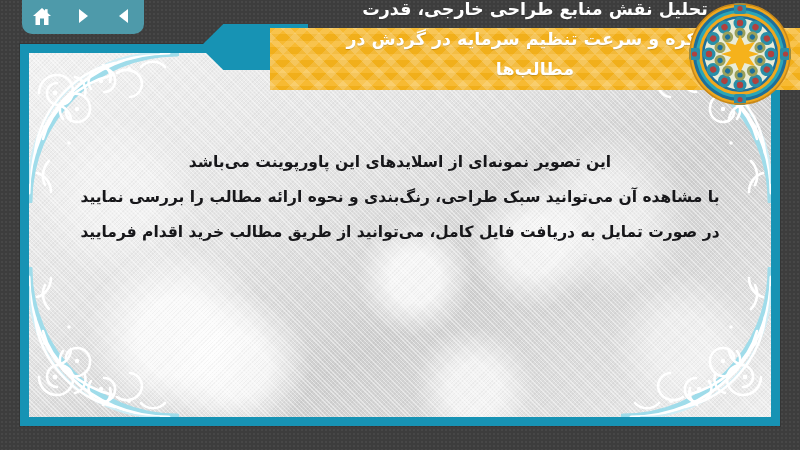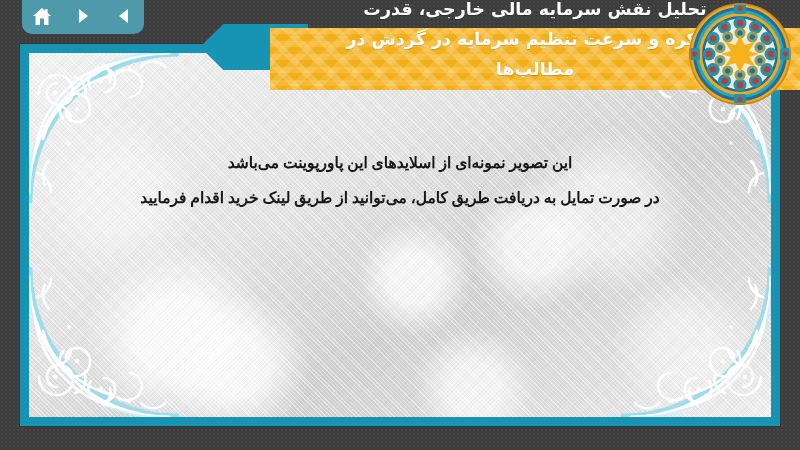--- a/index.html
+++ b/index.html
@@ -97,36 +97,36 @@
   .corner{position:absolute;width:150px;height:150px;pointer-events:none;z-index:6;}
   .c-tl{left:0;top:0;}
   .c-tr{right:0;top:0;transform:scaleX(-1);}
   .c-bl{left:0;bottom:0;transform:scaleY(-1);}
   .c-br{right:0;bottom:0;transform:scale(-1,-1);}
 
   
   .body-text{
     position:absolute;left:40px;right:40px;top:92px;
     text-align:center;direction:rtl;z-index:8;
-    color:#17171a;font-size:15.5px;line-height:35px;font-weight:600;font-family:Liberation Serif, serif;
+    color:#17171a;font-size:15.5px;line-height:35px;font-weight:600;
   }
   .body-text p{margin:0;white-space:nowrap;}
 </style>
 </head>
 <body>
 
 <div id="stage">
 
   <div class="backdrop"></div>
 
   <div class="banner-wrap">
     <div class="banner-tab"></div>
     <div class="banner-tab2"></div>
     <div class="banner-yellow"></div>
-    <div class="title-text"><span>تحلیل نقش سرمایه مالی خارجی، قدرت</span>
+    <div class="title-text"><span>تحلیل نقش منابع طراحی خارجی، قدرت</span>
 <span>مذاکره و سرعت تنظیم سرمایه در گردش در</span>
 <span>مطالب‌ها</span></div>
   </div>
 
   <div class="medallion">
     <svg viewBox="0 0 104 104" width="104" height="104">
       <defs>
         <g id="petal">
           <path d="M52 16 c5 0 9 4 9 9 c0 5 -4 9 -9 9 c-5 0 -9 -4 -9 -9 c0 -5 4 -9 9 -9z"></path>
         </g>
@@ -309,21 +309,22 @@
             <circle cx="72" cy="28" r="2.2"></circle>
               <circle cx="100" cy="16" r="2"></circle>
             <circle cx="16" cy="74" r="2"></circle>
               <circle cx="40" cy="90" r="1.8"></circle>
           </g>
         </svg>
       </div>
 
       <div class="body-text">
         <p>این تصویر نمونه‌ای از اسلایدهای این پاورپوینت می‌باشد</p>
-        <p>در صورت تمایل به دریافت طریق کامل، می‌توانید از طریق لینک خرید اقدام فرمایید</p>
+        <p>با مشاهده آن می‌توانید سبک طراحی، رنگ‌بندی و نحوه ارائه مطالب را بررسی نمایید</p>
+        <p>در صورت تمایل به دریافت فایل کامل، می‌توانید از طریق مطالب خرید اقدام فرمایید</p>
       </div>
 
     </div>
   </div>
 
   <div class="navbar">
     <div class="navbtn">
       <span>
         <svg width="18" height="18" viewBox="0 0 18 18">
             <path d="M13 2 L13 16 L4 9 Z" fill="#ffffff"></path>

